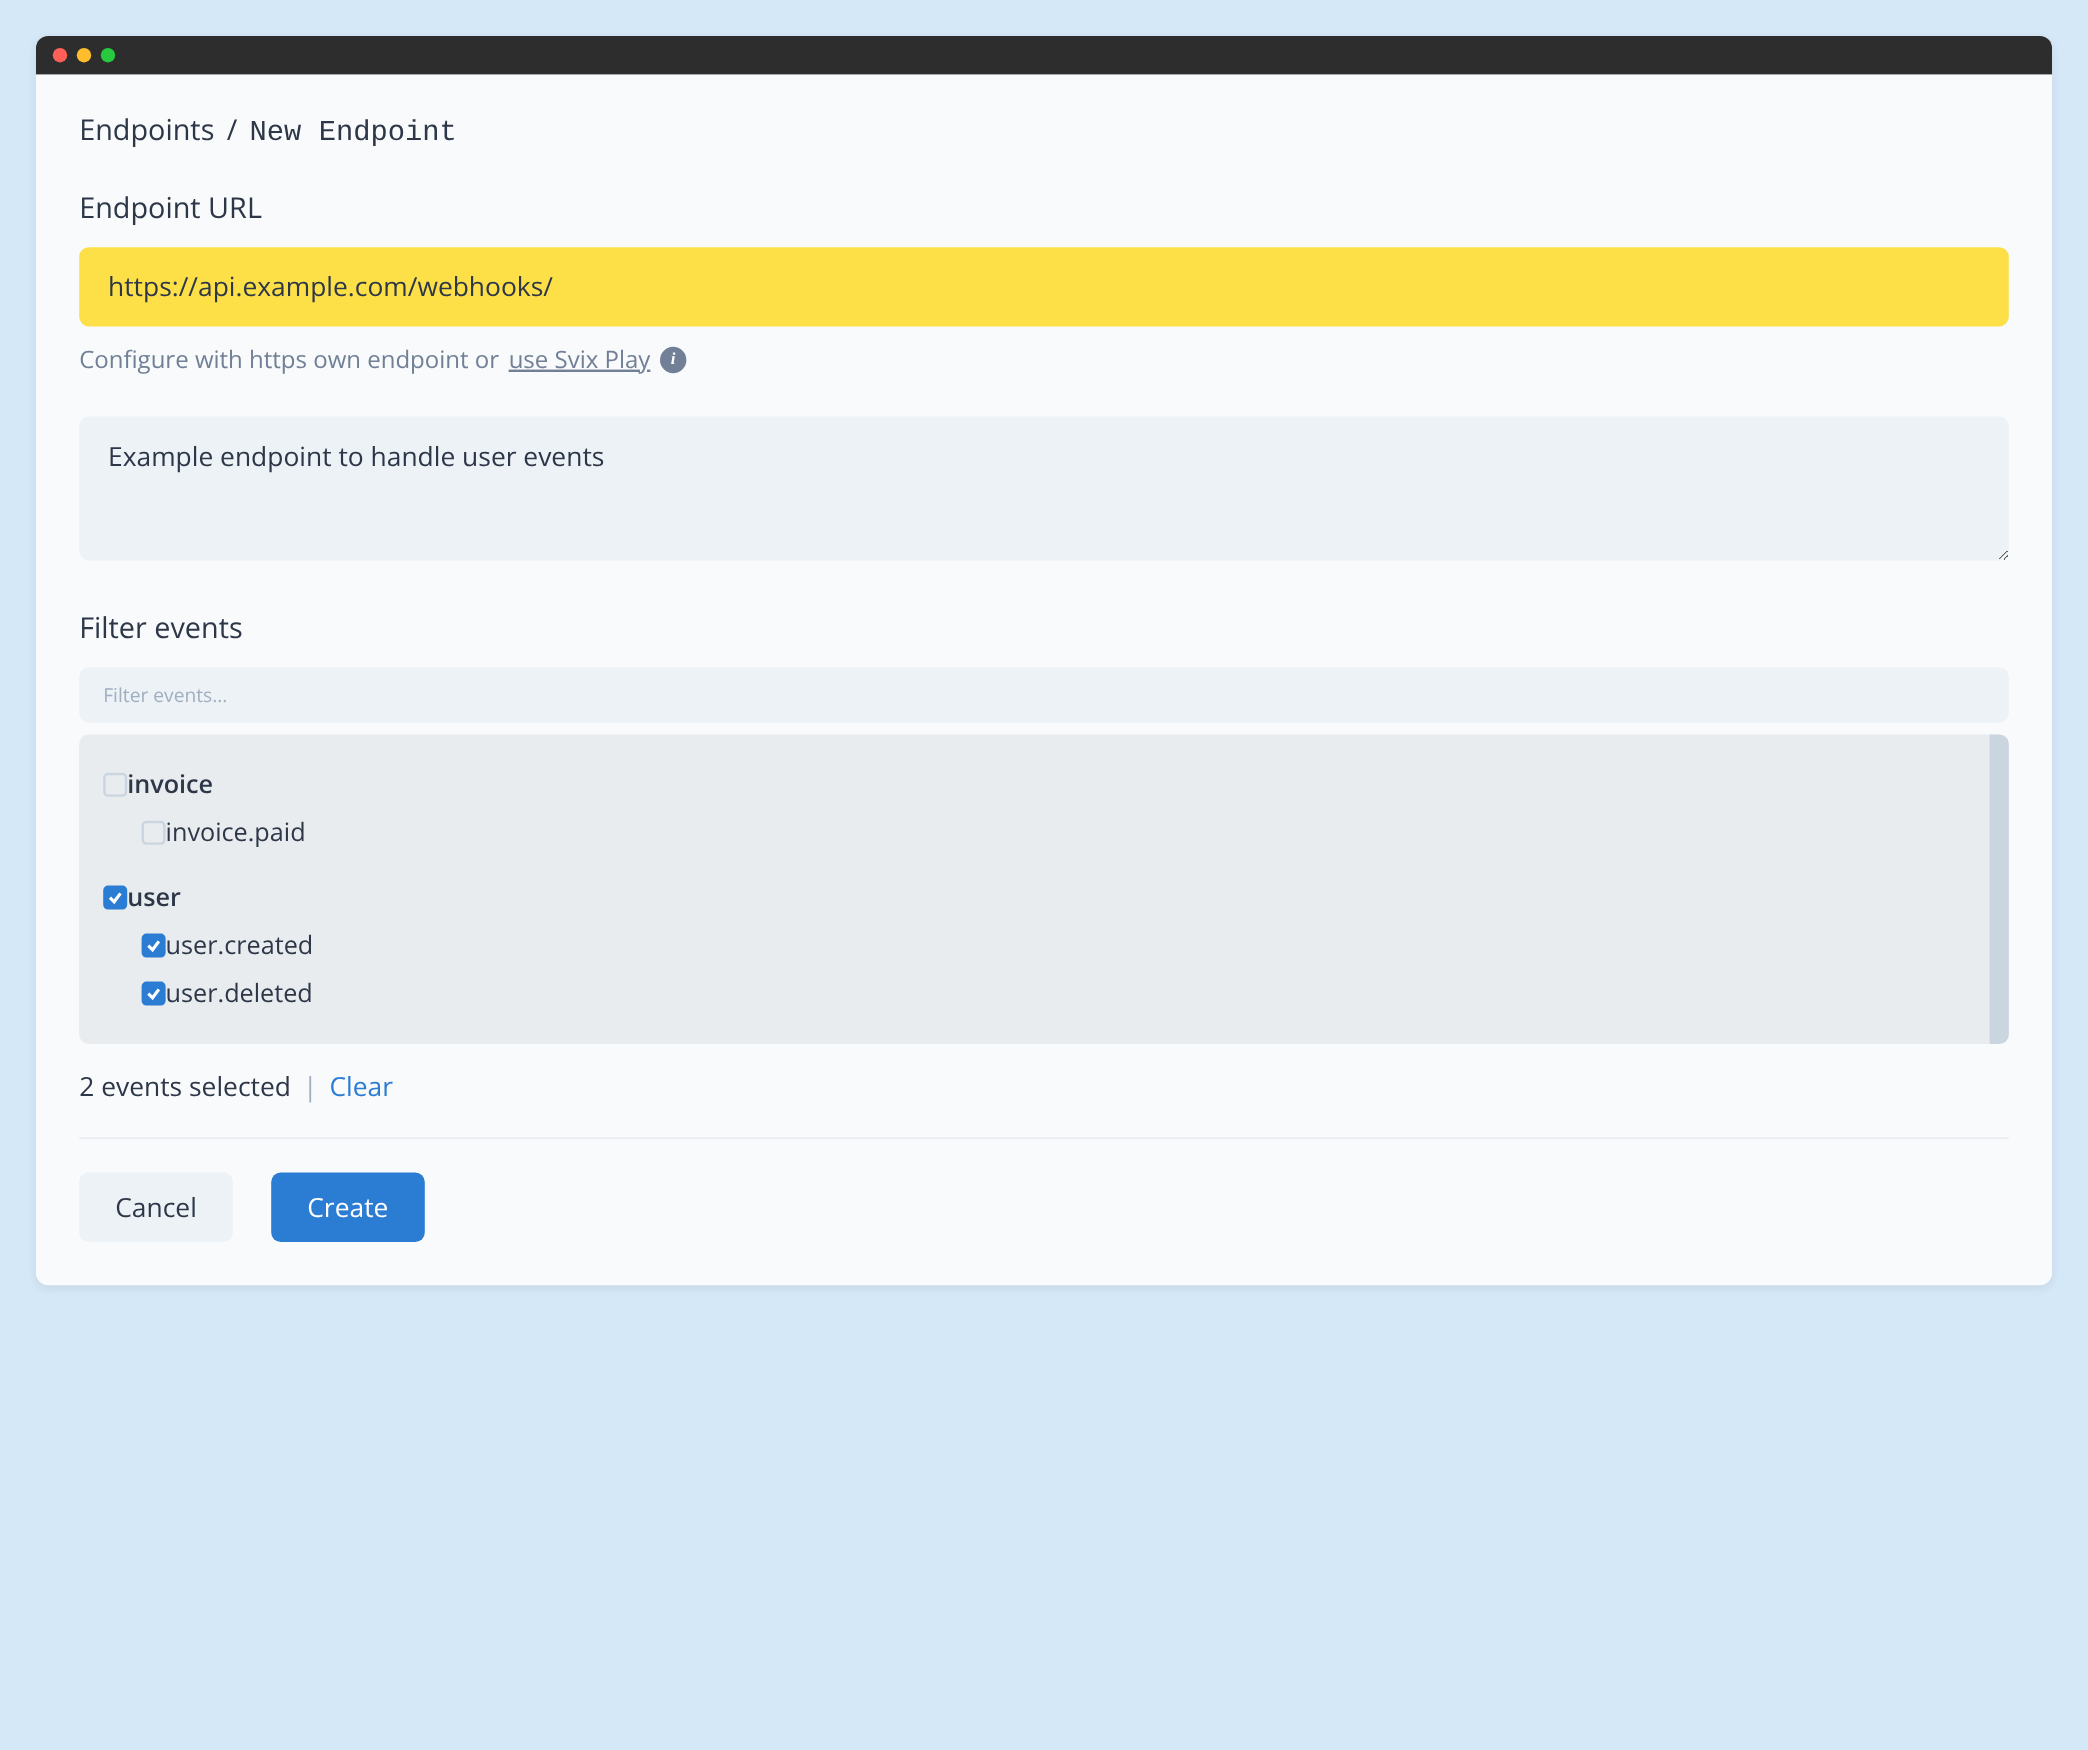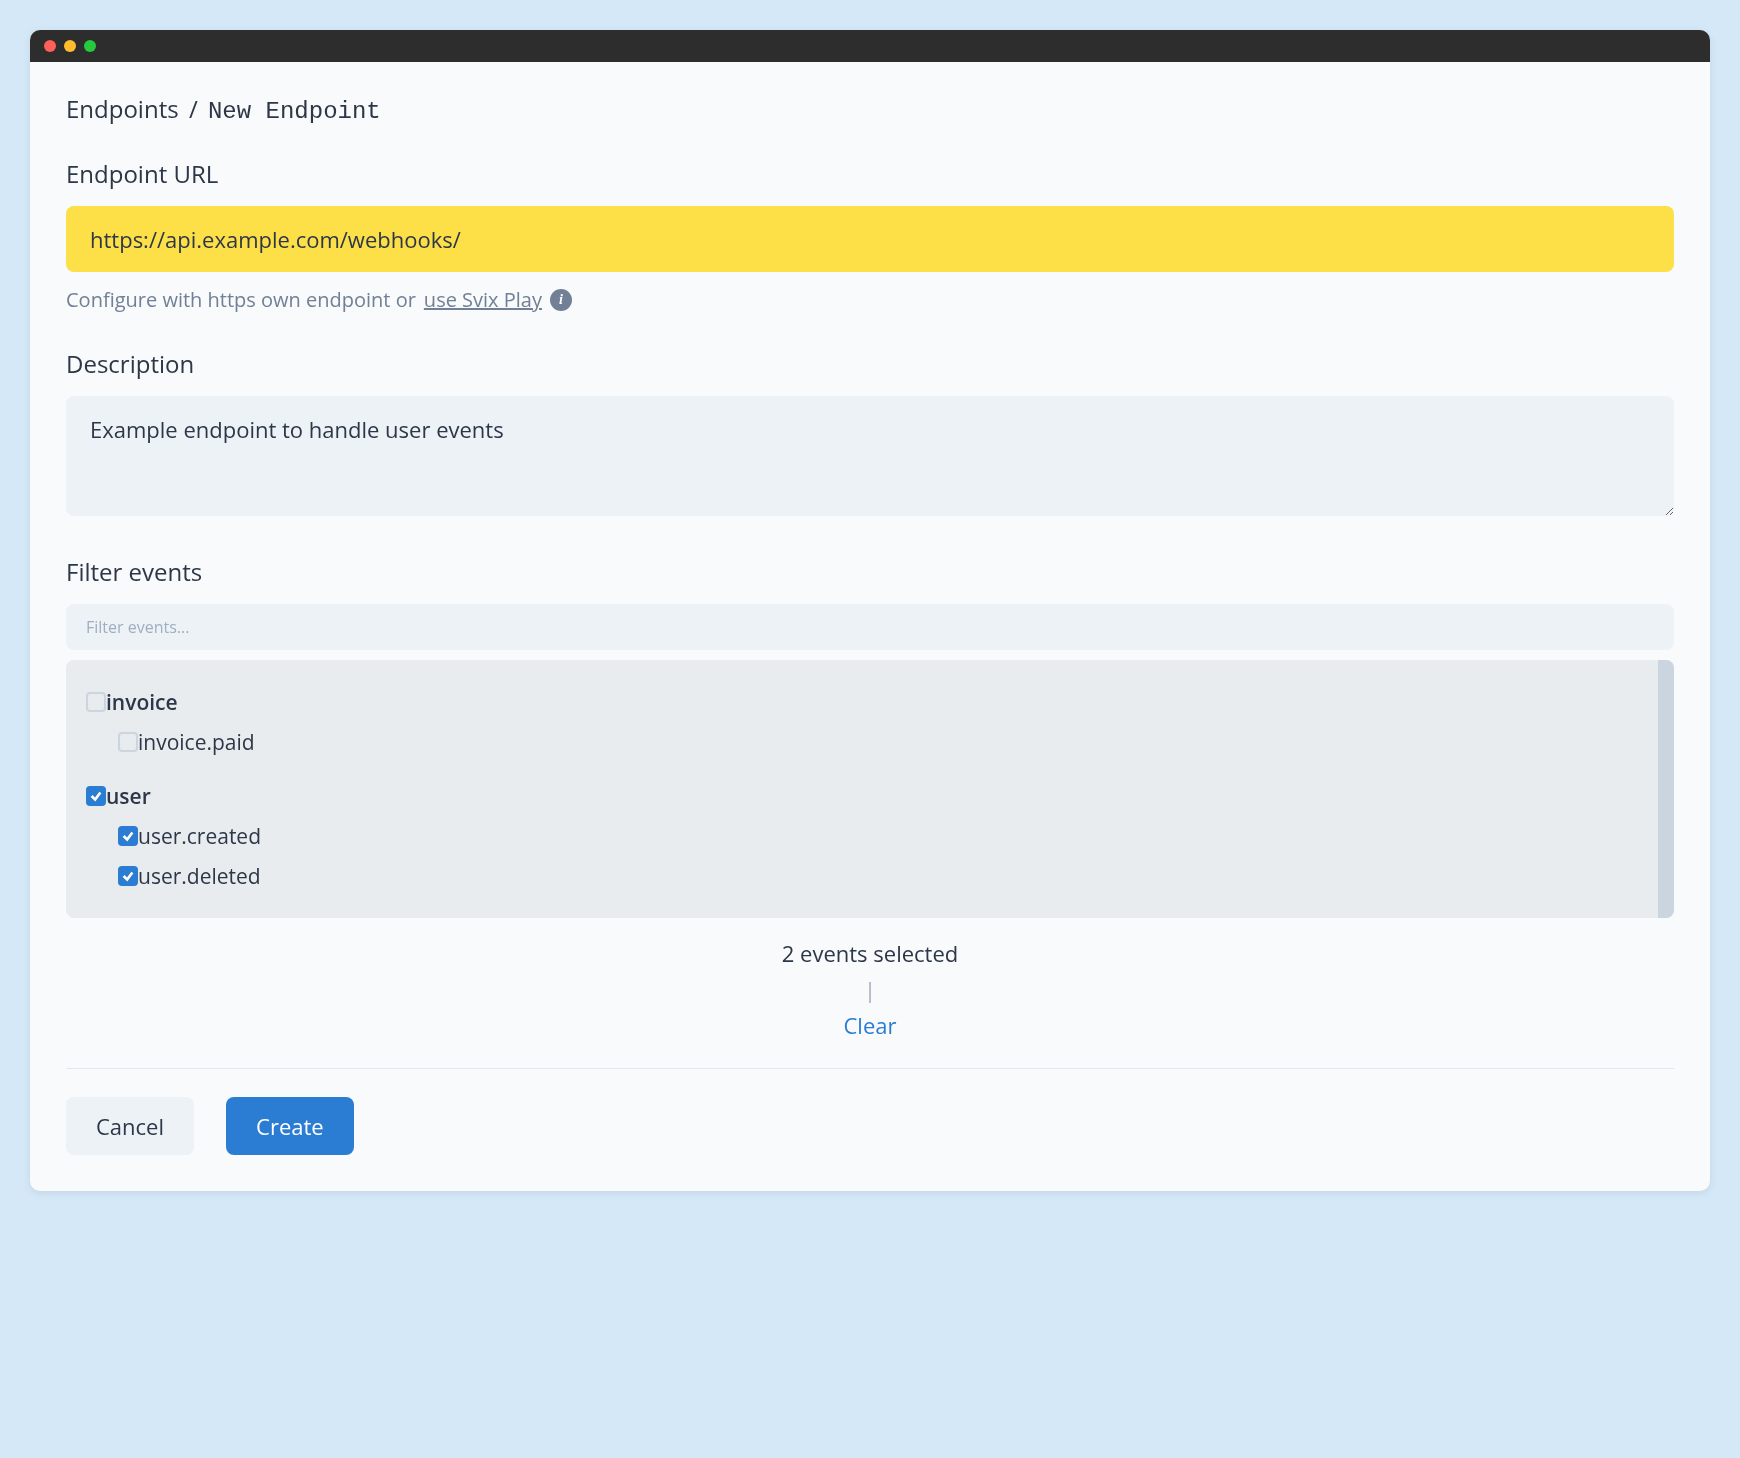--- a/index.html
+++ b/index.html
@@ -187,21 +187,20 @@
       stroke-width: 3;
       fill: none;
     }
     .summary-row {
       margin-top: 20px;
       font-size: 22px;
       color: #2d3748;
       display: flex;
       align-items: center;
       gap: 6px;
-      flex-direction: column;
     }
     .summary-row .sep {
       color: #a0aec0;
       margin: 0 4px;
     }
     .clear-link {
       color: #2b7cd3;
       cursor: pointer;
     }
     .divider {
@@ -252,21 +251,20 @@
       <label class="field-label">Endpoint URL</label>
       <input class="input-text" type="text" value="https://api.example.com/webhooks/" style="">
       <div class="help-text">
         <span>Configure with https own endpoint or </span>
         <a href="#">use Svix Play</a>
         <span class="info-icon">i</span>
       </div>
     </div>
 
     <div class="section">
-      <label class="field-label">Description</label>
       <textarea class="textarea" style="">Example endpoint to handle user events</textarea>
     </div>
 
     <div class="section" style="margin-bottom:13px;">
       <label class="field-label">Filter events</label>
       <input class="filter-input" type="text" placeholder="Filter events..." style="">
 
       <div class="event-tree">
 
         <div class="tree-group">

